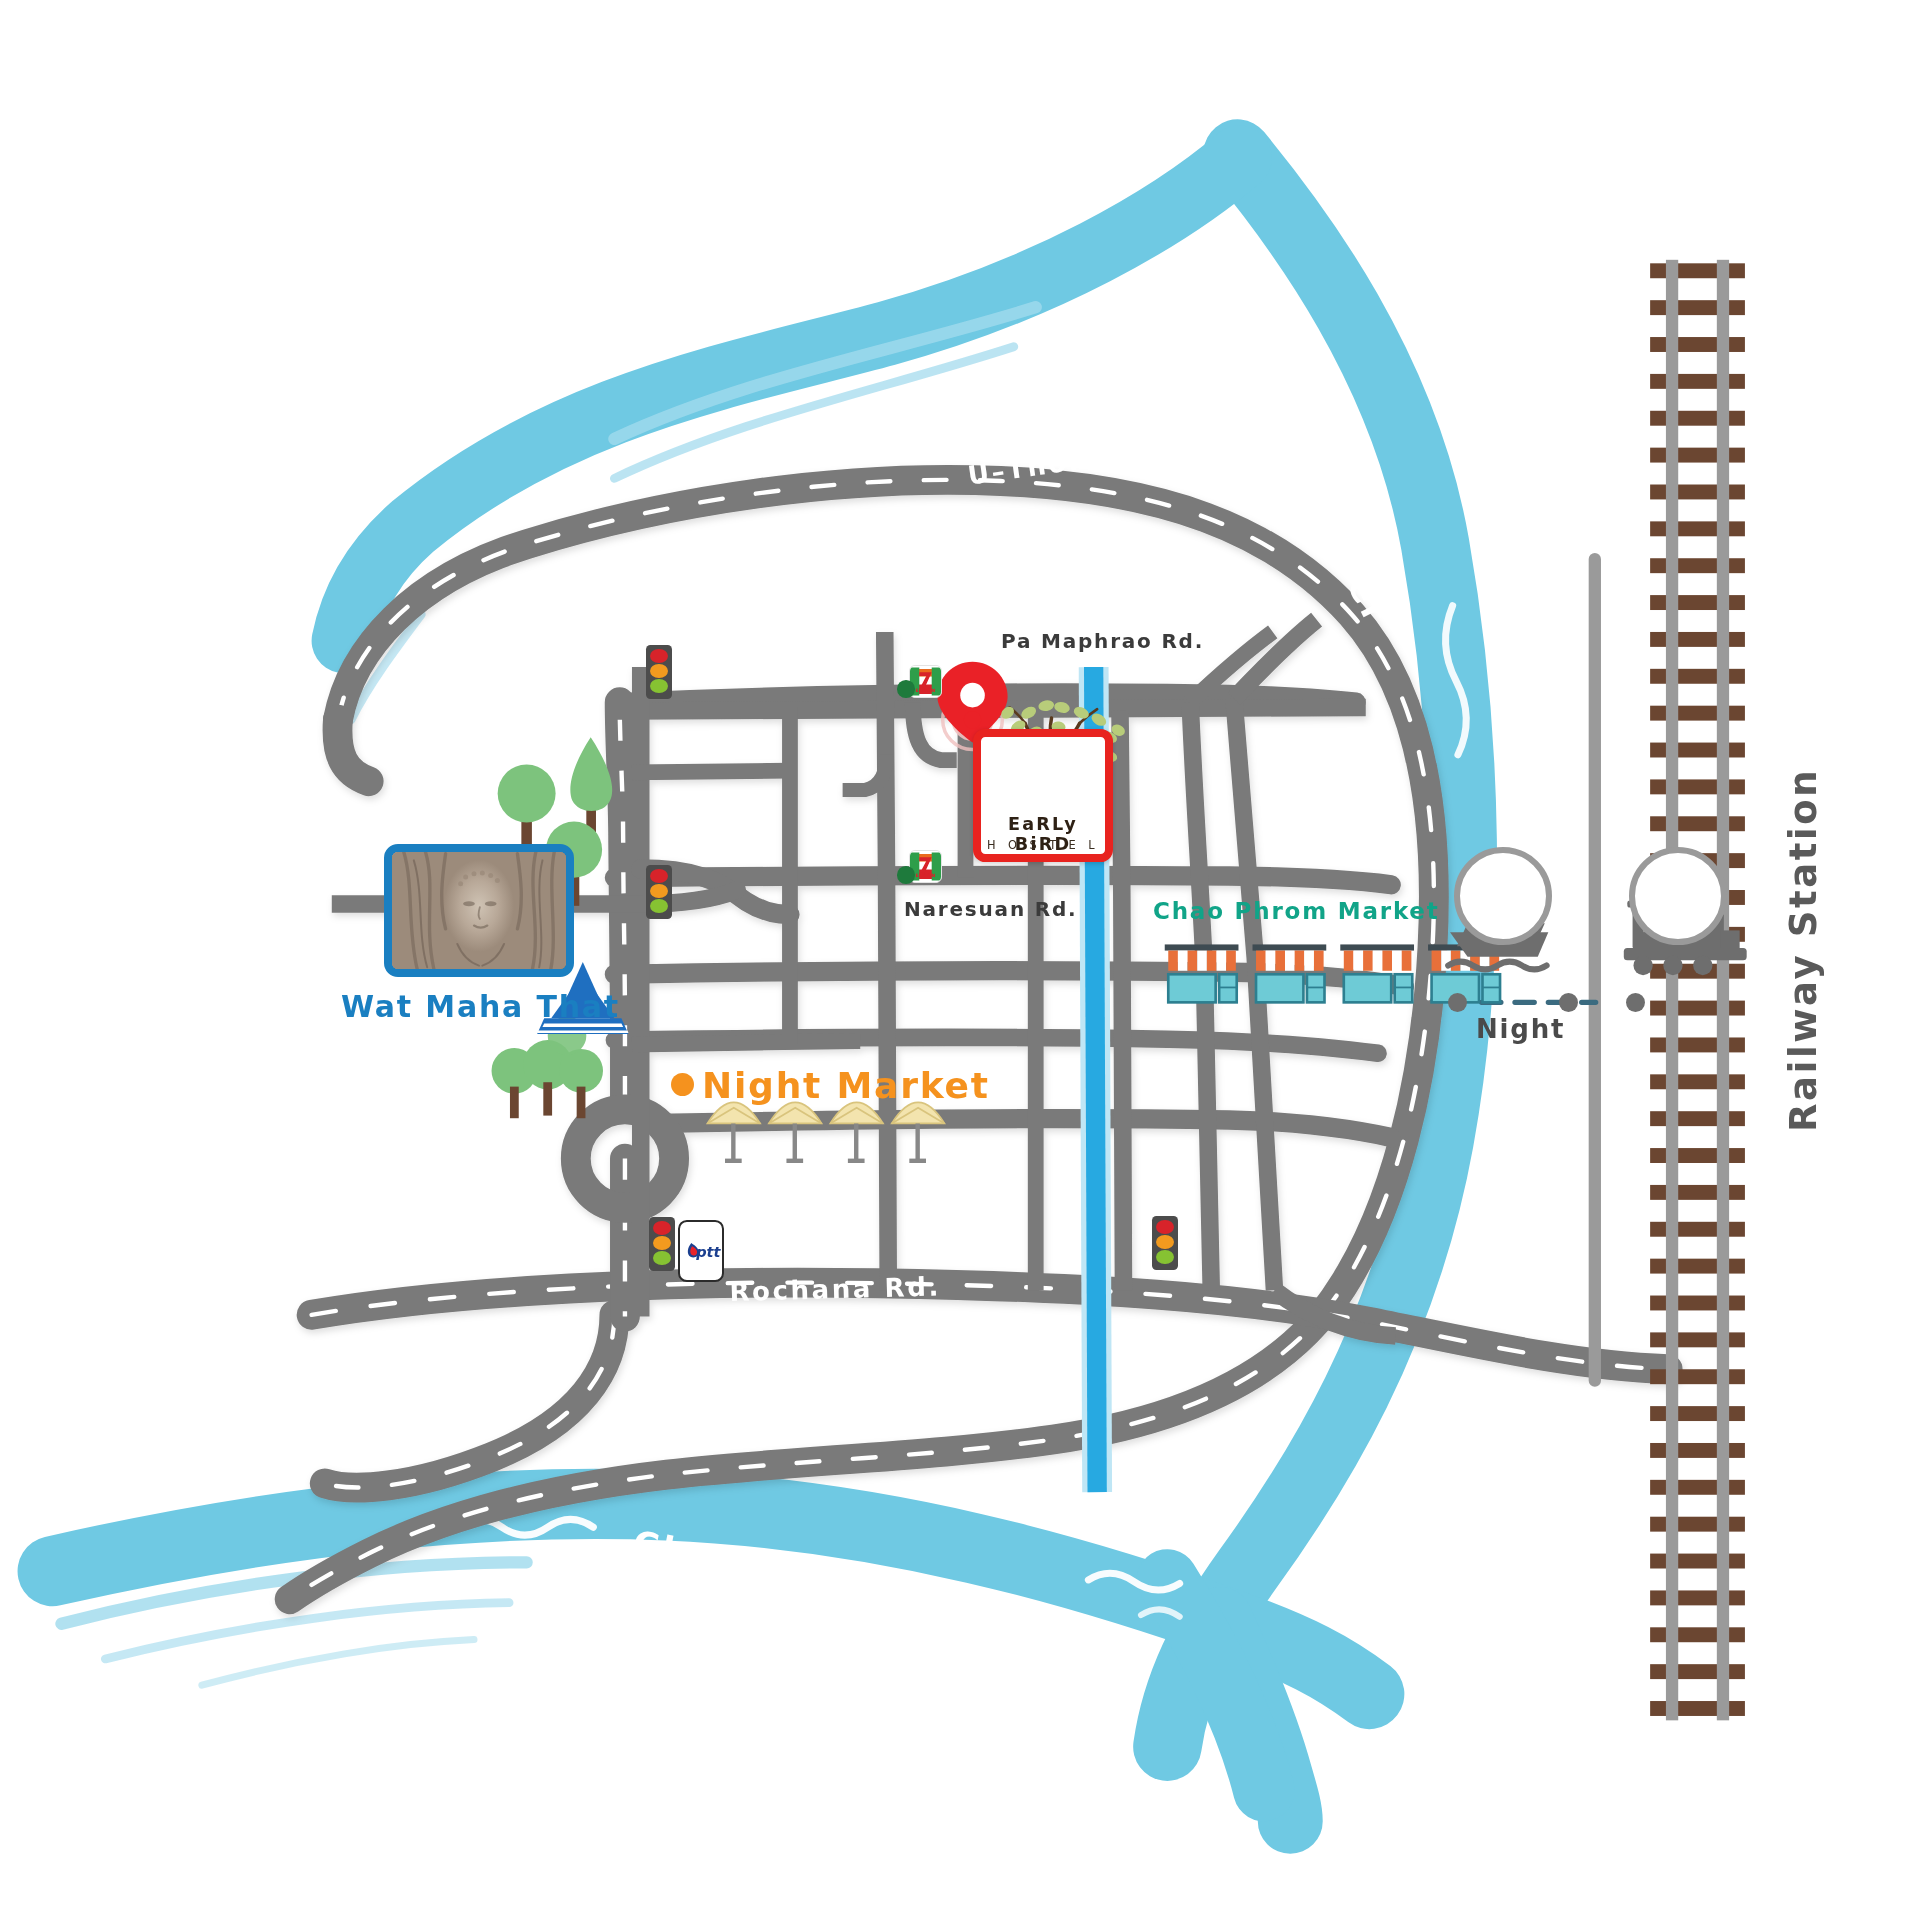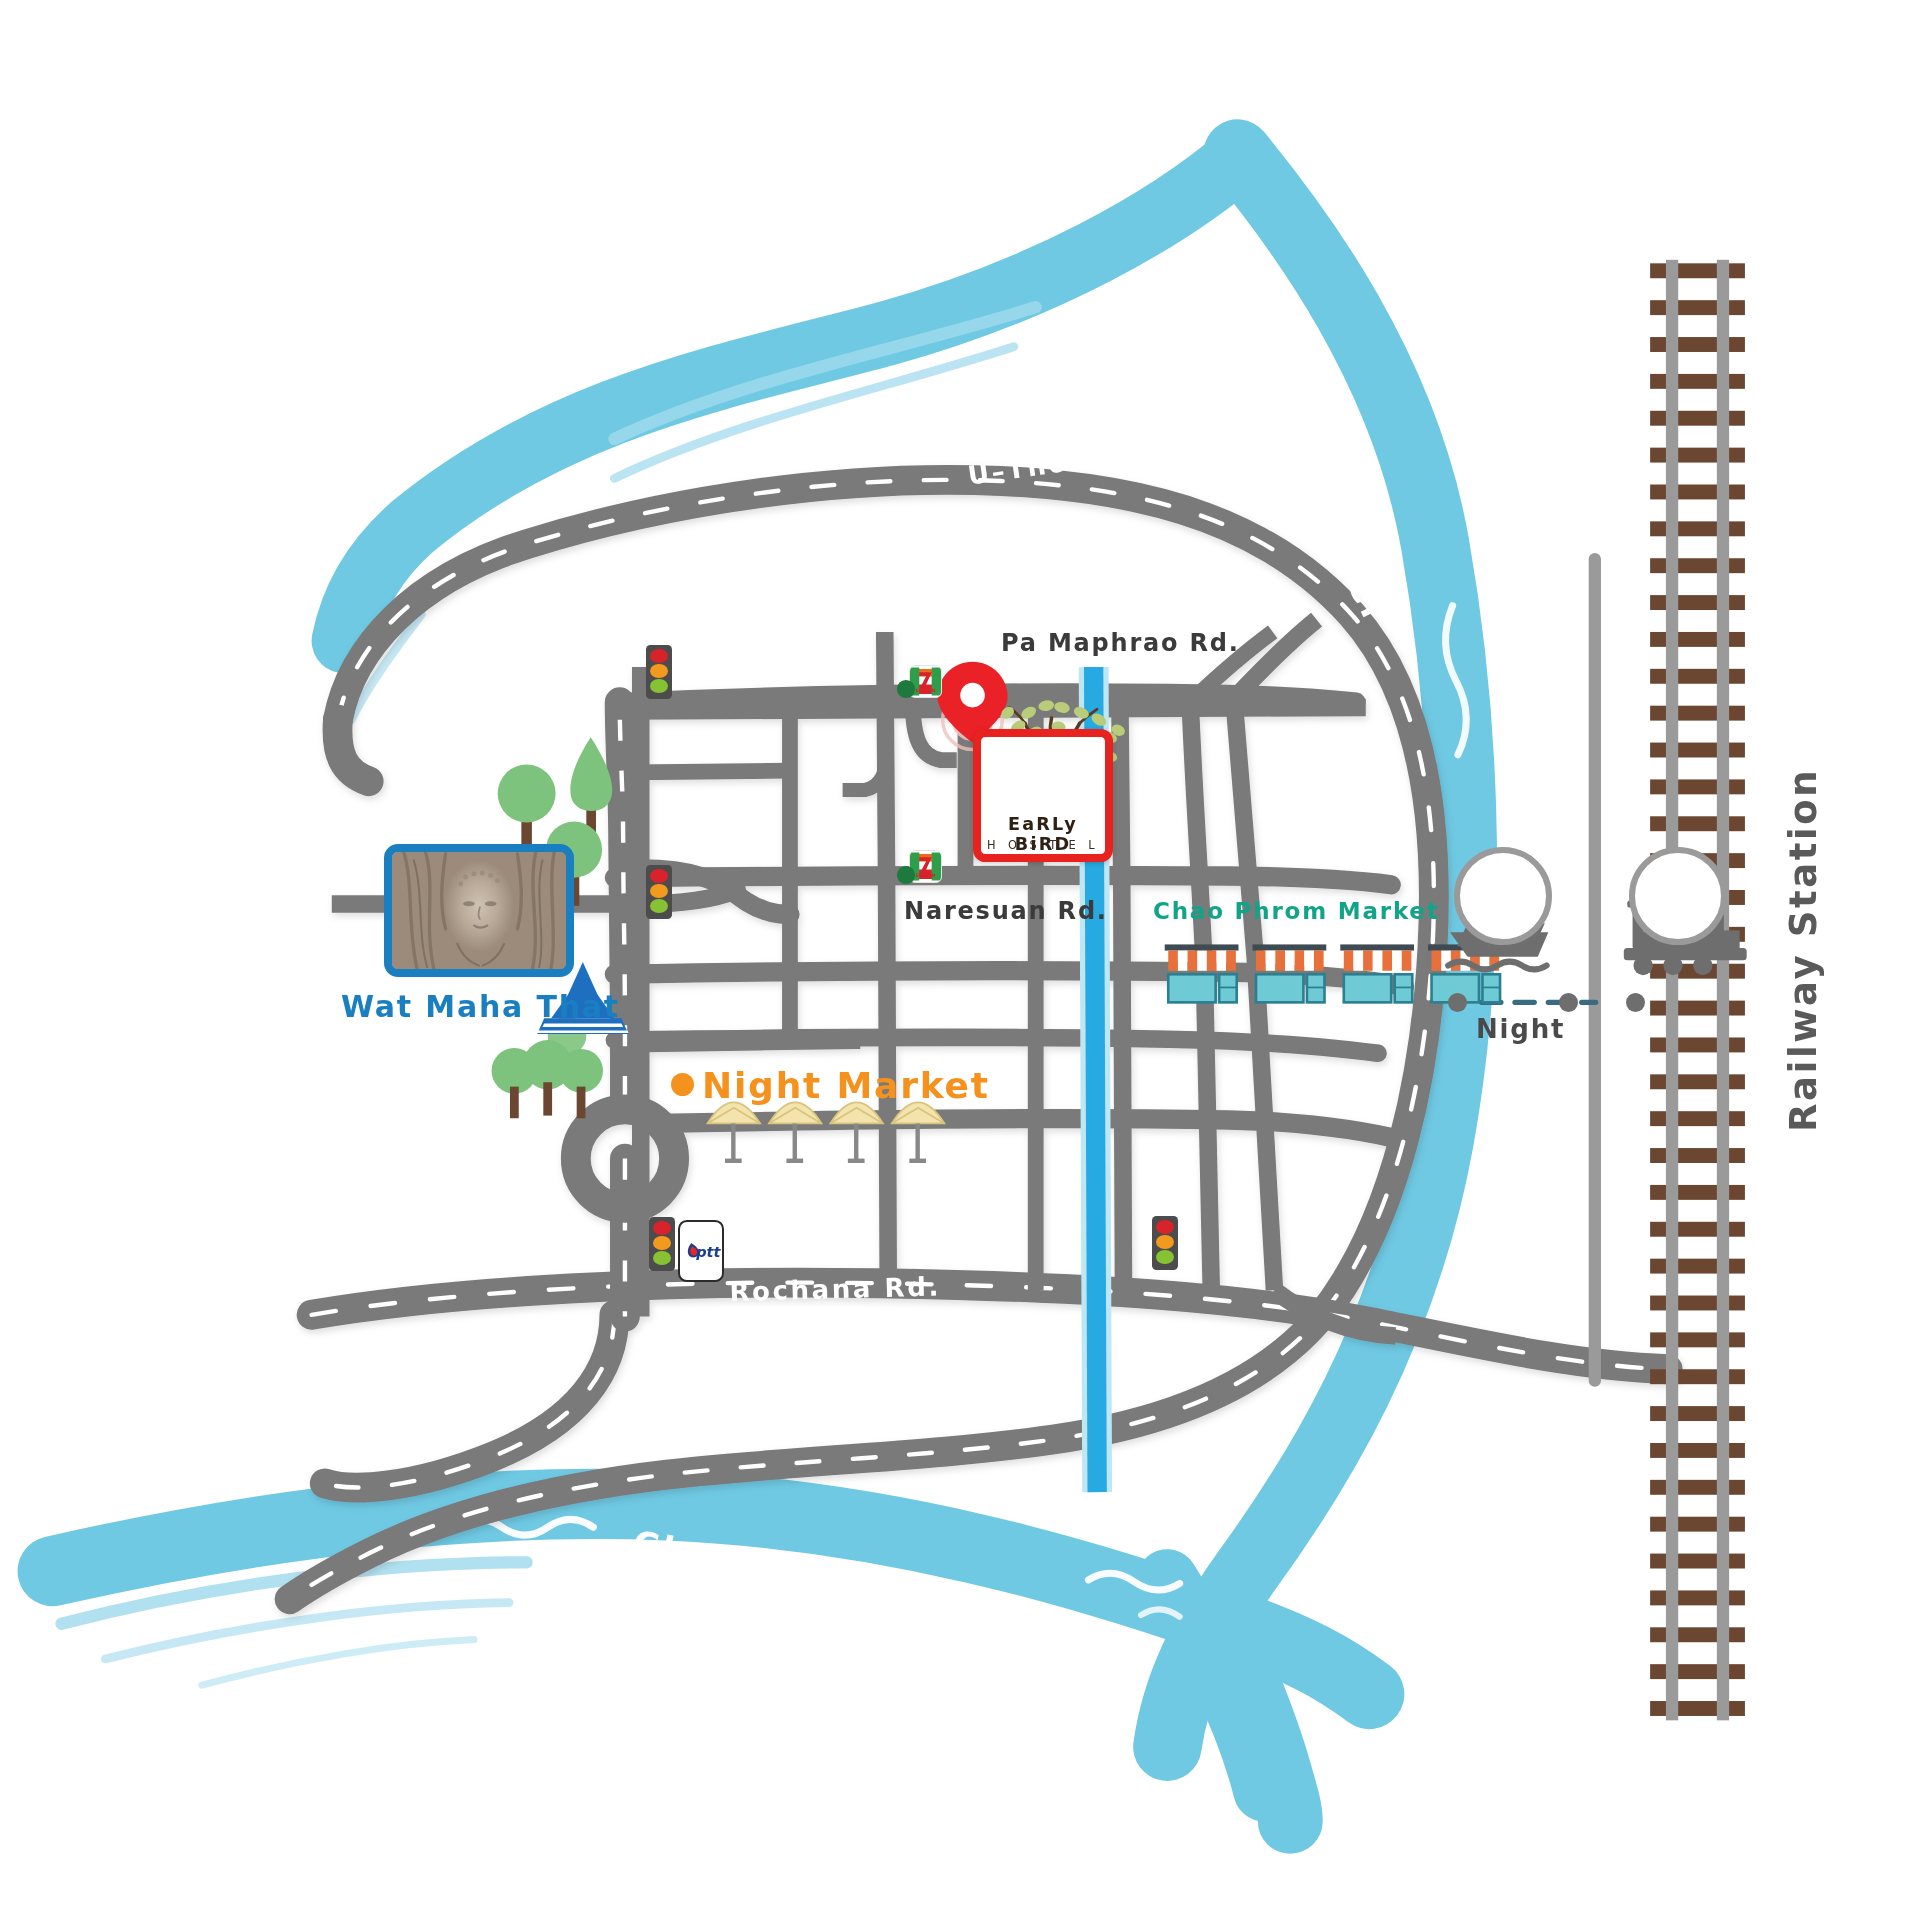--- a/index.html
+++ b/index.html
@@ -33,21 +33,21 @@
   
   .lbl {
     position: absolute;
     white-space: nowrap;
     font-family: "DejaVu Sans", sans-serif;
     font-weight: bold;
     letter-spacing: 0.9px;
   }
   .lbl-road-dark {
     color: #3b3b3b;
-    font-size: 24px;
+    font-size: 20px;
     letter-spacing: 1.8px;
   }
   .lbl-road-white {
     color: #ffffff;
     font-size: 26px;
     letter-spacing: 2.6px;
   }
   .lbl-river {
     color: #ffffff;
     font-size: 35px;

